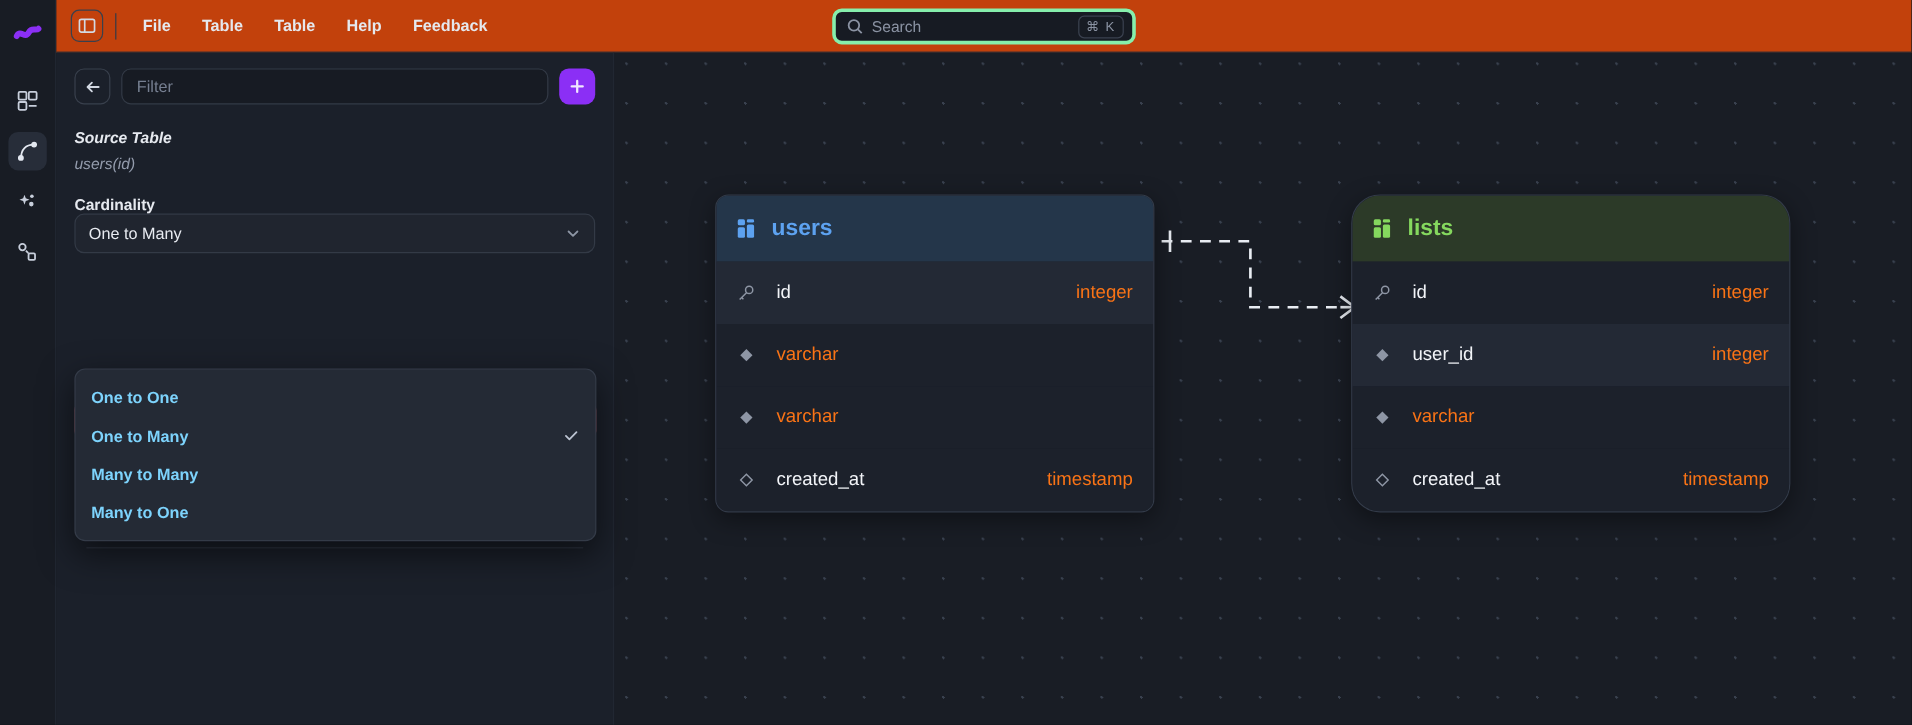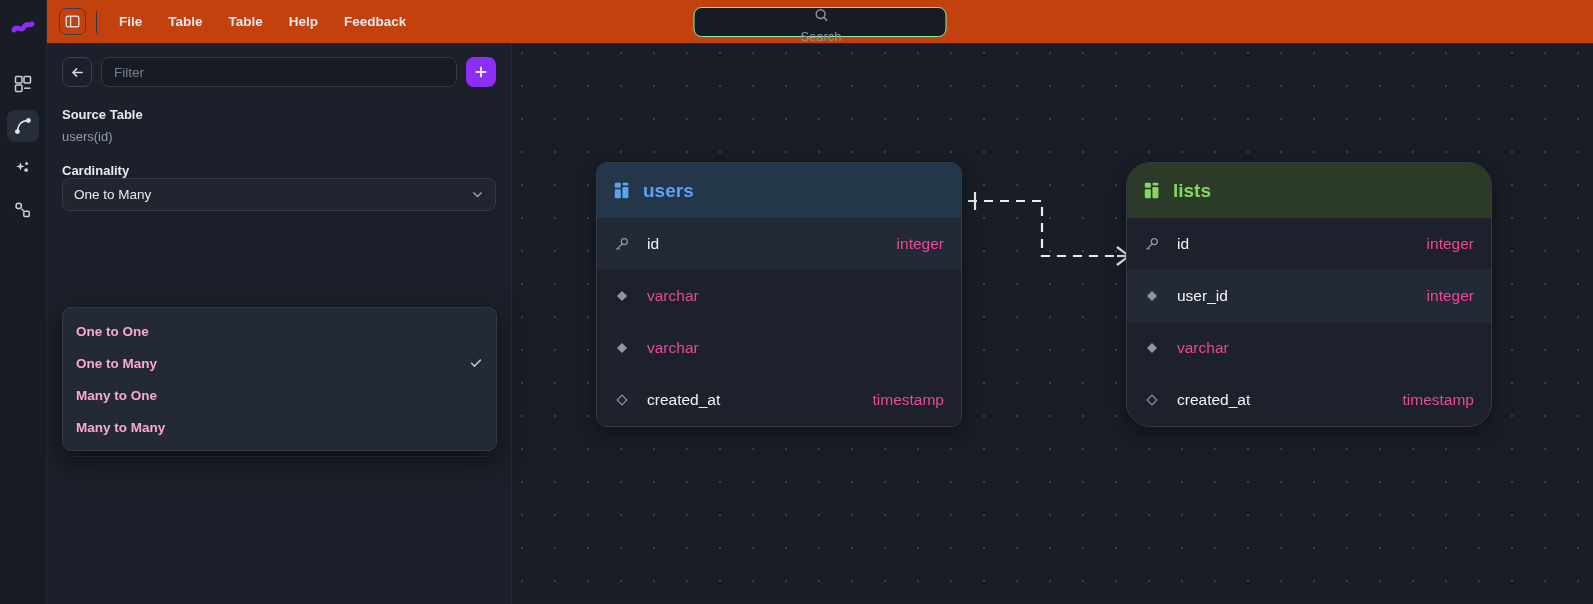--- a/index.html
+++ b/index.html
@@ -52,23 +52,23 @@
     padding: 5px 10px; border-radius: 6px; cursor: pointer;
     white-space: nowrap;
   }
 
   .searchwrap {
     position: absolute; left: 50%; transform: translateX(-50%);
     top: 7px; width: 253px; height: 30px;
   }
   .searchbox {
     width: 100%; height: 100%;
-    background: #171b23; border: 1px solid #86efac;
+    background: #171b23; border: 3px solid #86efac;
     border-radius: 8px;
-    display: flex; align-items: center; padding: 0 7px 0 9px; gap: 7px; flex-direction: column;
+    display: flex; align-items: center; padding: 0 7px 0 9px; gap: 7px;
   }
   .search-ph { color: #8b93a3; font-size: 13px; flex: 1 1 auto; }
   .kbd {
     border: 1px solid #3b4插250; border: 1px solid #3b4250;
     border-radius: 5px; color: #8b93a3; font-size: 11px;
     padding: 2px 6px; letter-spacing: 1px; white-space: nowrap;
   }
 
   .body { flex: 1 1 auto; display: flex; min-height: 0; position: relative; }
 
@@ -100,21 +100,21 @@
   }
 
   .relhead {
     display: flex; align-items: center; gap: 9px;
     padding: 24px 15px 0 15px;
   }
   .chev { cursor: pointer; display: flex; }
   .relname { color: #eef1f6; font-size: 14px; font-weight: 700; flex: 1 1 auto; }
   .dots { cursor: pointer; display: flex; padding: 2px 4px; }
 
-  .tablesrow { display: flex; padding: 20px 15px 0 15px; }
+  .tablesrow { display: flex; padding: 20px 15px 0 15px; font-style: italic; }
   .tcol { width: 207px; }
   .tlabel { color: #e6e9ef; font-size: 13px; font-weight: 700; margin-bottom: 7px; }
   .tval { color: #949cad; font-size: 13px; }
 
   .cardwrap { padding: 19px 15px 0 15px; position: relative; }
   .clabel { color: #e6e9ef; font-size: 13px; font-weight: 700; margin-bottom: 0; }
   .selectbox {
     height: 33px; background: #20252f;
     border: 1px solid #333a46; border-radius: 8px;
     display: flex; align-items: center; padding: 0 11px;
@@ -139,21 +139,21 @@
     background: #242a35;
     border: 1px solid #343b48;
     border-radius: 9px;
     padding: 7px 0; z-index: 5;
     box-shadow: 0 10px 28px rgba(0,0,0,.55);
   }
   .ddopt {
     height: 32px; display: flex; align-items: center;
     padding: 0 13px; cursor: pointer;
   }
-  .ddopt .lbl { color: #f9a8d4; font-size: 13.5px; font-weight: 600; flex: 1 1 auto; }
+  .ddopt .lbl { color: #7dd3fc; font-size: 13.5px; font-weight: 600; flex: 1 1 auto; }
 
   .panel-divider {
     position: absolute; left: 25px; right: 25px; top: 412px;
     height: 1px; background: #2e3542;
   }
 
   
   .canvas {
     flex: 1 1 auto; position: relative; min-width: 0;
     background-color: #191d25;
@@ -177,21 +177,21 @@
     padding: 0 17px;
   }
   .tbl-hd .tname { font-size: 19px; font-weight: 700; }
   .tbl-row {
     height: 52px; display: flex; align-items: center;
     padding: 0 17px; gap: 18px;
   }
   .tbl-row.alt { background: #232935; }
   .tbl-row.norm { background: #1c212b; }
   .fname { color: #f2f4f8; font-size: 15.5px; flex: 1 1 auto; }
-  .ftype { color: #ec4899; font-size: 15.5px; }
+  .ftype { color: #f97316; font-size: 15.5px; }
   .fico { width: 15px; display: flex; align-items: center; justify-content: center; flex: 0 0 15px; }
 
   .users-tbl { left: 84px; top: 118px; }
   .lists-tbl { left: 614px; top: 118px; border-radius: 24px; }
   .users-hd { background: #24364a; }
   .users-hd .tname { color: #5da2f0; }
   .lists-hd { background: #2c3a28; }
   .lists-hd .tname { color: #85d85e; }
 
   .relsvg { position: absolute; left: 0; top: 0; pointer-events: none; }
@@ -330,24 +330,24 @@
             </div>
             <div class="ddopt">
               <span class="lbl">One to Many</span>
               <span style="display:flex">
                 <svg width="14" height="14" viewBox="0 0 14 14" fill="none" stroke="#bcc4d2" stroke-width="1.5" stroke-linecap="round" stroke-linejoin="round">
                   <path d="M2.6 7.3 L5.5 10.1 L11.4 4.1"></path>
                 </svg>
               </span>
             </div>
             <div class="ddopt">
-              <span class="lbl">Many to One</span>
+              <span class="lbl">Many to Many</span>
             </div>
             <div class="ddopt">
-              <span class="lbl">Many to Many</span>
+              <span class="lbl">Many to One</span>
             </div>
           </div>
         </div>
 
         <div class="panel-divider"></div>
       </div>
 
       <div class="canvas">
 
         <svg class="relsvg" width="1081" height="560">

